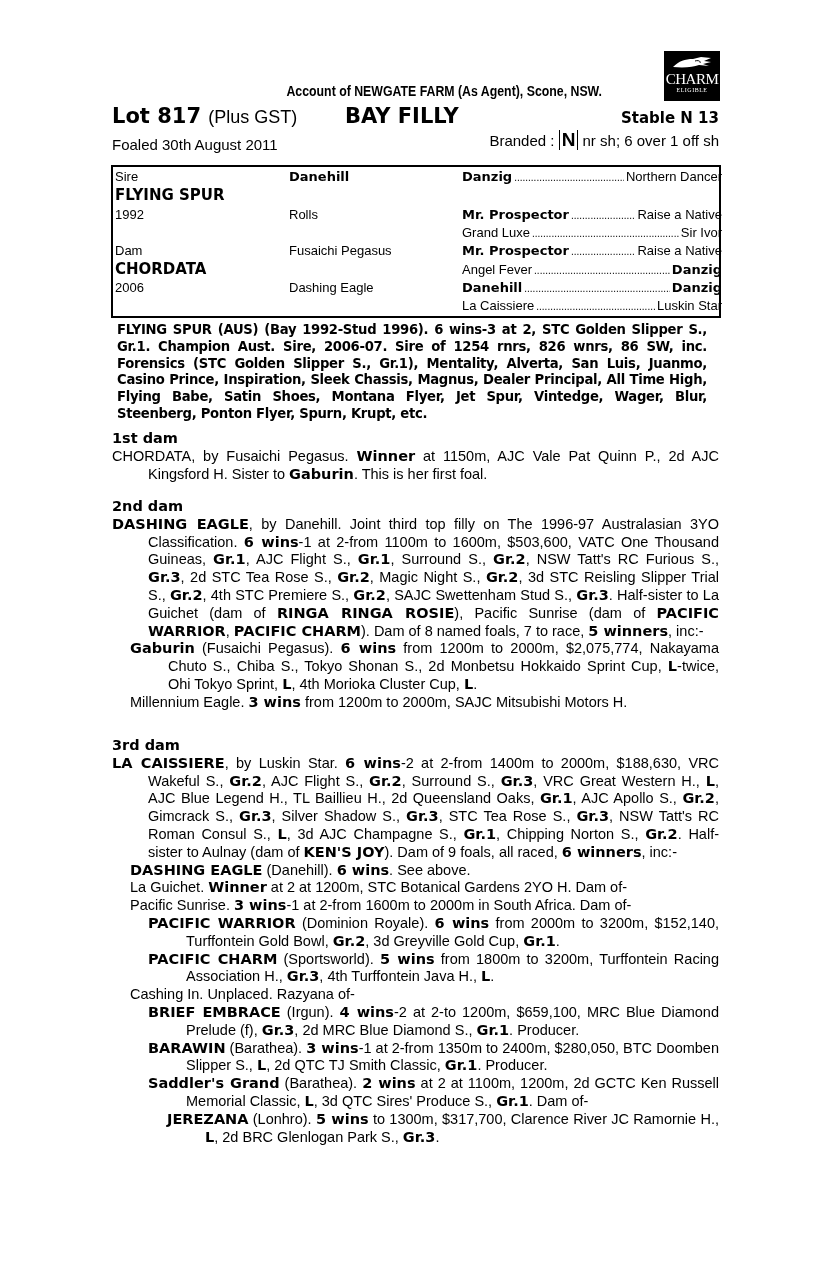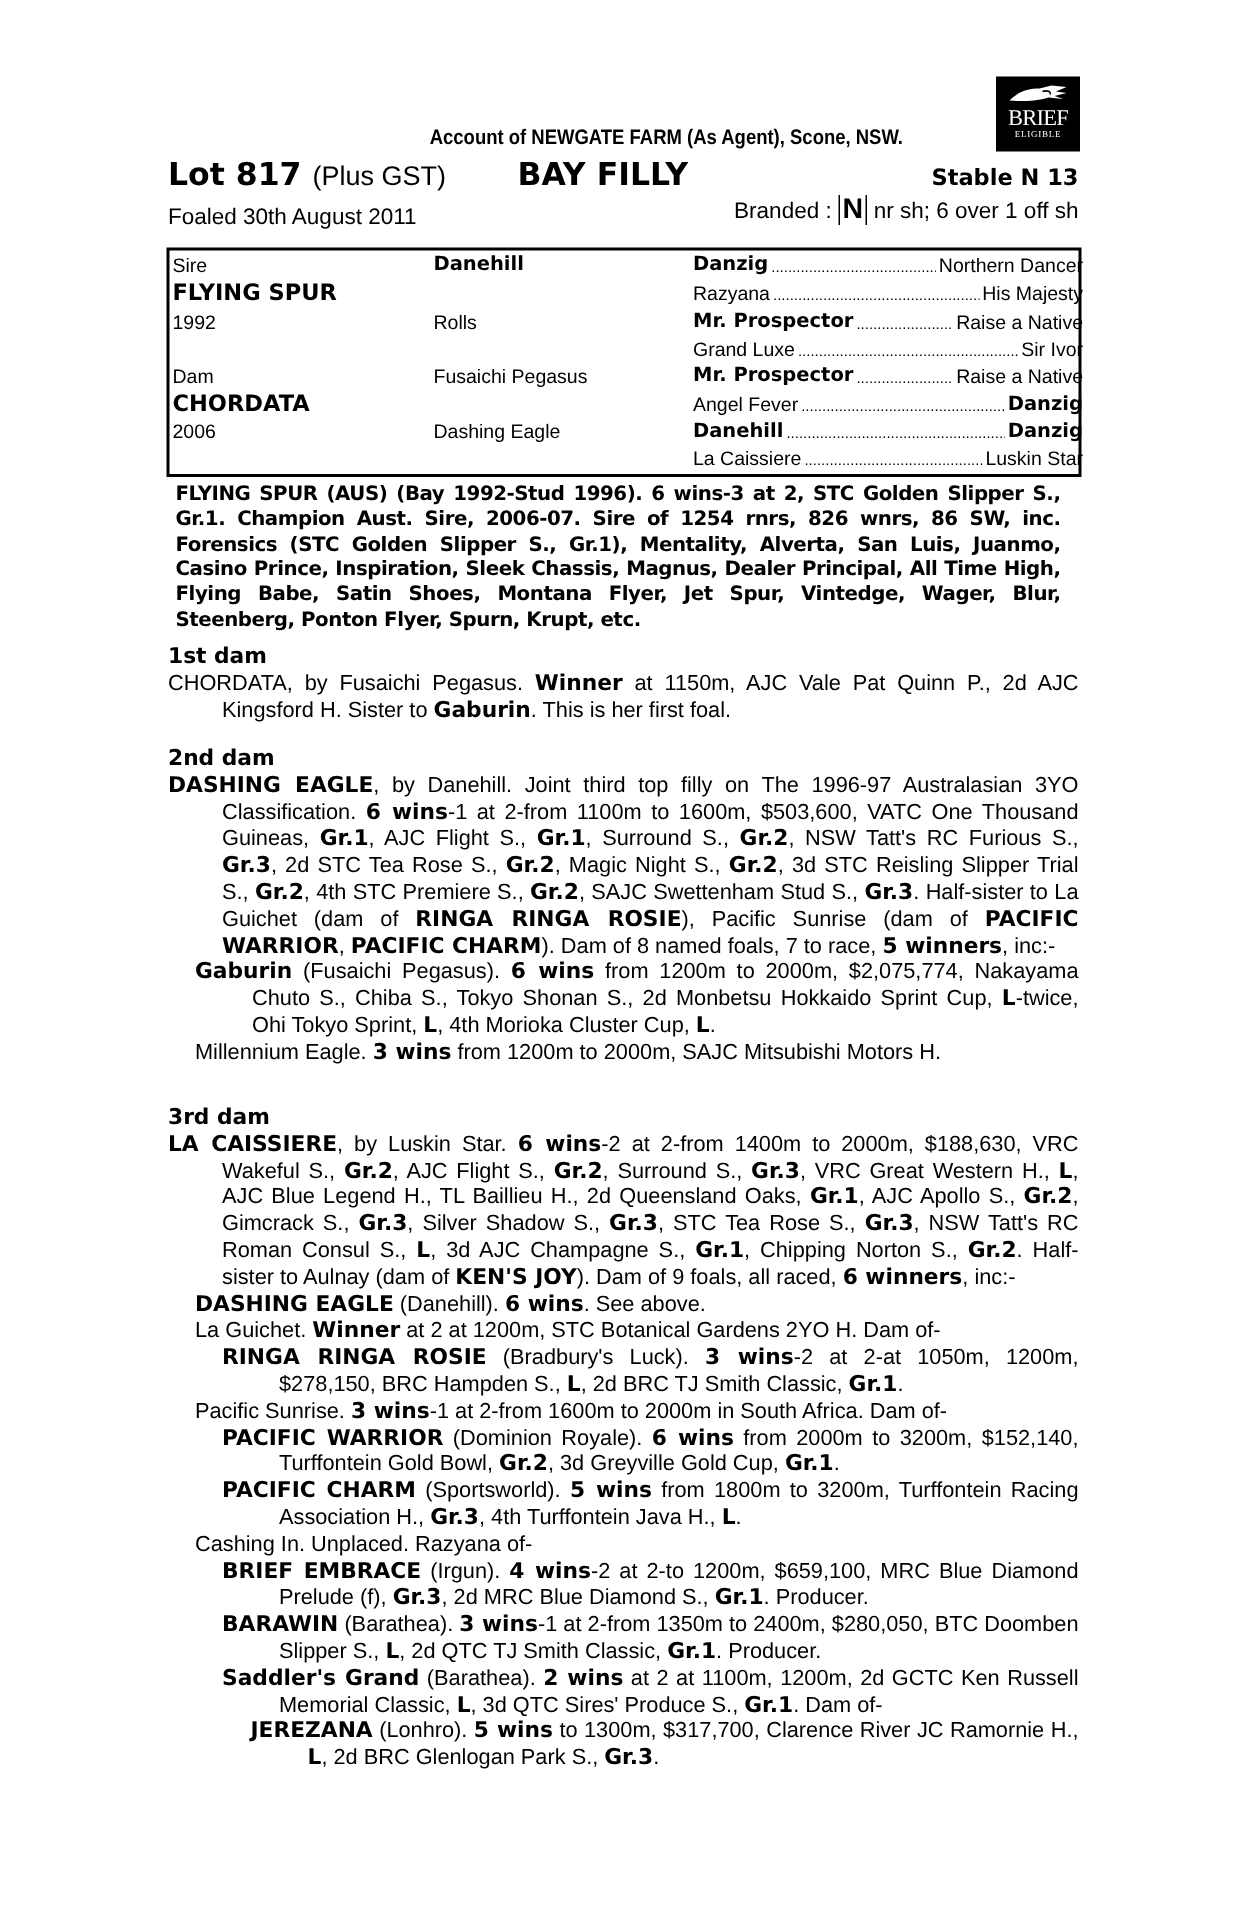--- a/index.html
+++ b/index.html
@@ -36,21 +36,21 @@
   .para b { font-family:"DejaVu Sans", sans-serif; font-weight:bold; }
 </style>
 </head>
 <body>
 
 <div class="logo">
   <svg class="horse" viewBox="0 0 42 16">
     <path d="M2 12 C8 6 14 4 22 4 L30 2 L40 3 L33 6 L40 7 L32 9 L38 11 L28 10 C22 12 14 13 2 12 Z" fill="#fff"></path>
     <path d="M24 6 C27 5 30 6 29 8" stroke="#000" stroke-width="1" fill="none"></path>
   </svg>
-  <span class="bobs">BRIEF</span>
+  <span class="bobs">CHARM</span>
   <span class="elig">ELIGIBLE</span>
 </div>
 
 <div class="account">Account of NEWGATE FARM (As Agent), Scone, NSW.</div>
 
 <div class="lotline">
   <div class="lot"><span>Lot 817</span> <small>(Plus GST)</small></div>
   <div class="sex">BAY FILLY</div>
   <div class="stable">Stable N 13</div>
 </div>
@@ -74,25 +74,20 @@
 
   <div class="cell b" style="left:176px;top:2px;">Danehill</div>
   <div class="cell" style="left:176px;top:40px;">Rolls</div>
   <div class="cell" style="left:176px;top:76px;">Fusaichi Pegasus</div>
   <div class="cell" style="left:176px;top:113px;">Dashing Eagle</div>
 
   <div class="gg" style="top:2px;">
       <span class="b">Danzig</span>
       <span class="dots"></span>
       <span>Northern Dancer</span>
-    </div>
-  <div class="gg" style="top:21px;">
-      <span>Razyana</span>
-      <span class="dots"></span>
-      <span>His Majesty</span>
     </div>
   <div class="gg" style="top:40px;">
       <span class="b">Mr. Prospector</span>
       <span class="dots"></span>
       <span>Raise a Native</span>
     </div>
   <div class="gg" style="top:58px;">
       <span>Grand Luxe</span>
       <span class="dots"></span>
       <span>Sir Ivor</span>
@@ -134,21 +129,20 @@
       <div class="para i1">Millennium Eagle. <b>3 wins</b> from 1200m to 2000m, SAJC Mitsubishi Motors H.</div>
     </div>
 </div>
 
 <div class="section" style="top:737px;">
   <div class="heading">3rd dam</div>
   <div>
       <div class="para i0"><b>LA CAISSIERE</b>, by Luskin Star. <b>6 wins</b>-2 at 2-from 1400m to 2000m, $188,630, VRC Wakeful S., <b>Gr.2</b>, AJC Flight S., <b>Gr.2</b>, Surround S., <b>Gr.3</b>, VRC Great Western H., <b>L</b>, AJC Blue Legend H., TL Baillieu H., 2d Queensland Oaks, <b>Gr.1</b>, AJC Apollo S., <b>Gr.2</b>, Gimcrack S., <b>Gr.3</b>, Silver Shadow S., <b>Gr.3</b>, STC Tea Rose S., <b>Gr.3</b>, NSW Tatt's RC Roman Consul S., <b>L</b>, 3d AJC Champagne S., <b>Gr.1</b>, Chipping Norton S., <b>Gr.2</b>. Half-sister to Aulnay (dam of <b>KEN'S JOY</b>). Dam of 9 foals, all raced, <b>6 winners</b>, inc:-</div>
       <div class="para i1"><b>DASHING EAGLE</b> (Danehill). <b>6 wins</b>. See above.</div>
       <div class="para i1">La Guichet. <b>Winner</b> at 2 at 1200m, STC Botanical Gardens 2YO H. Dam of-</div>
-      <div class="para i2"><b>RINGA RINGA ROSIE</b> (Bradbury's Luck). <b>3 wins</b>-2 at 2-at 1050m, 1200m, $278,150, BRC Hampden S., <b>L</b>, 2d BRC TJ Smith Classic, <b>Gr.1</b>.</div>
       <div class="para i1">Pacific Sunrise. <b>3 wins</b>-1 at 2-from 1600m to 2000m in South Africa. Dam of-</div>
       <div class="para i2"><b>PACIFIC WARRIOR</b> (Dominion Royale). <b>6 wins</b> from 2000m to 3200m, $152,140, Turffontein Gold Bowl, <b>Gr.2</b>, 3d Greyville Gold Cup, <b>Gr.1</b>.</div>
       <div class="para i2"><b>PACIFIC CHARM</b> (Sportsworld). <b>5 wins</b> from 1800m to 3200m, Turffontein Racing Association H., <b>Gr.3</b>, 4th Turffontein Java H., <b>L</b>.</div>
       <div class="para i1">Cashing In. Unplaced. Razyana of-</div>
       <div class="para i2"><b>BRIEF EMBRACE</b> (Irgun). <b>4 wins</b>-2 at 2-to 1200m, $659,100, MRC Blue Diamond Prelude (f), <b>Gr.3</b>, 2d MRC Blue Diamond S., <b>Gr.1</b>. Producer.</div>
       <div class="para i2"><b>BARAWIN</b> (Barathea). <b>3 wins</b>-1 at 2-from 1350m to 2400m, $280,050, BTC Doomben Slipper S., <b>L</b>, 2d QTC TJ Smith Classic, <b>Gr.1</b>. Producer.</div>
       <div class="para i2"><b>Saddler's Grand</b> (Barathea). <b>2 wins</b> at 2 at 1100m, 1200m, 2d GCTC Ken Russell Memorial Classic, <b>L</b>, 3d QTC Sires' Produce S., <b>Gr.1</b>. Dam of-</div>
       <div class="para i3"><b>JEREZANA</b> (Lonhro). <b>5 wins</b> to 1300m, $317,700, Clarence River JC Ramornie H., <b>L</b>, 2d BRC Glenlogan Park S., <b>Gr.3</b>.</div>
     </div>
 </div>

